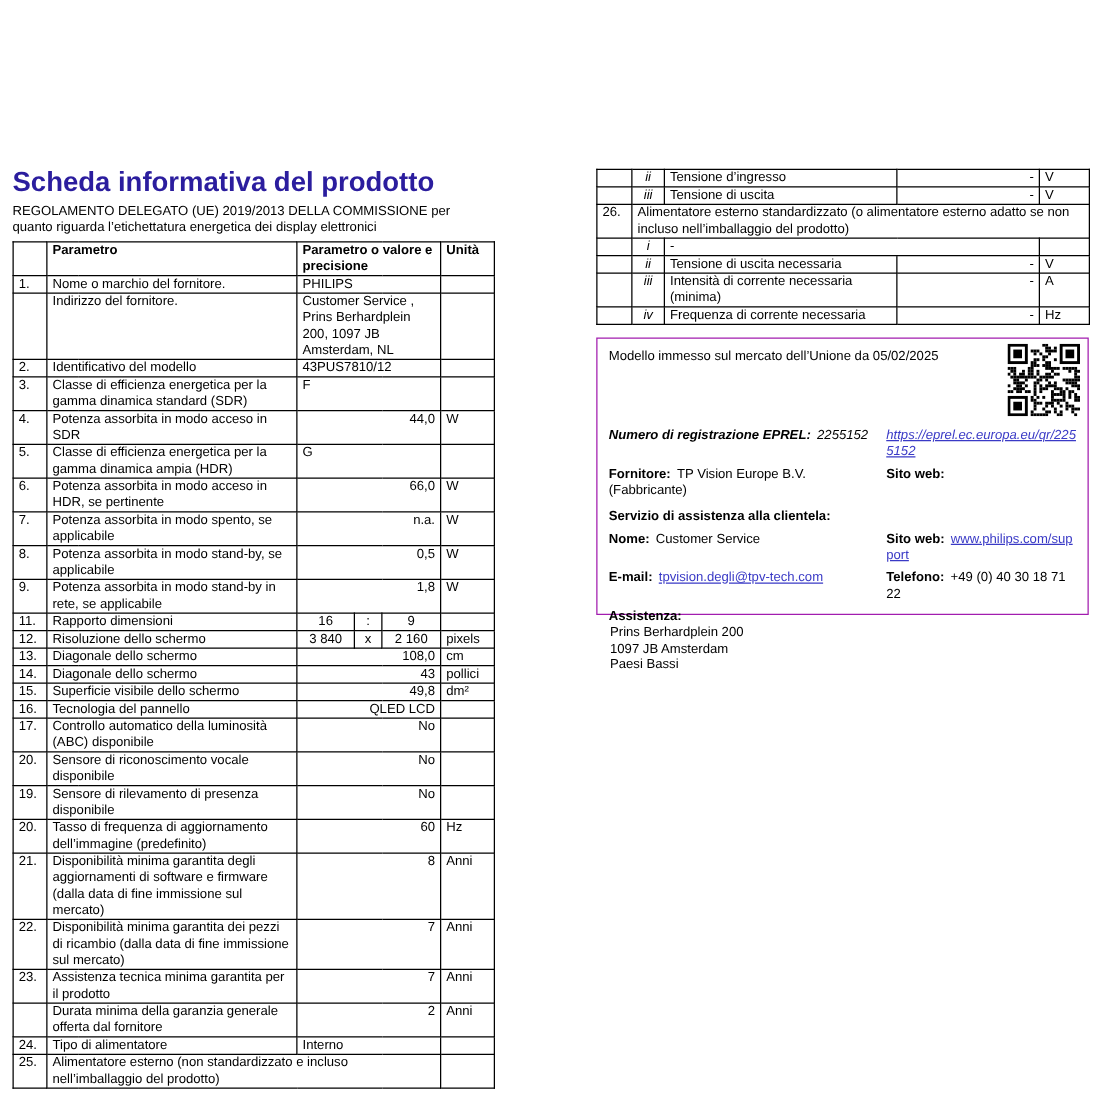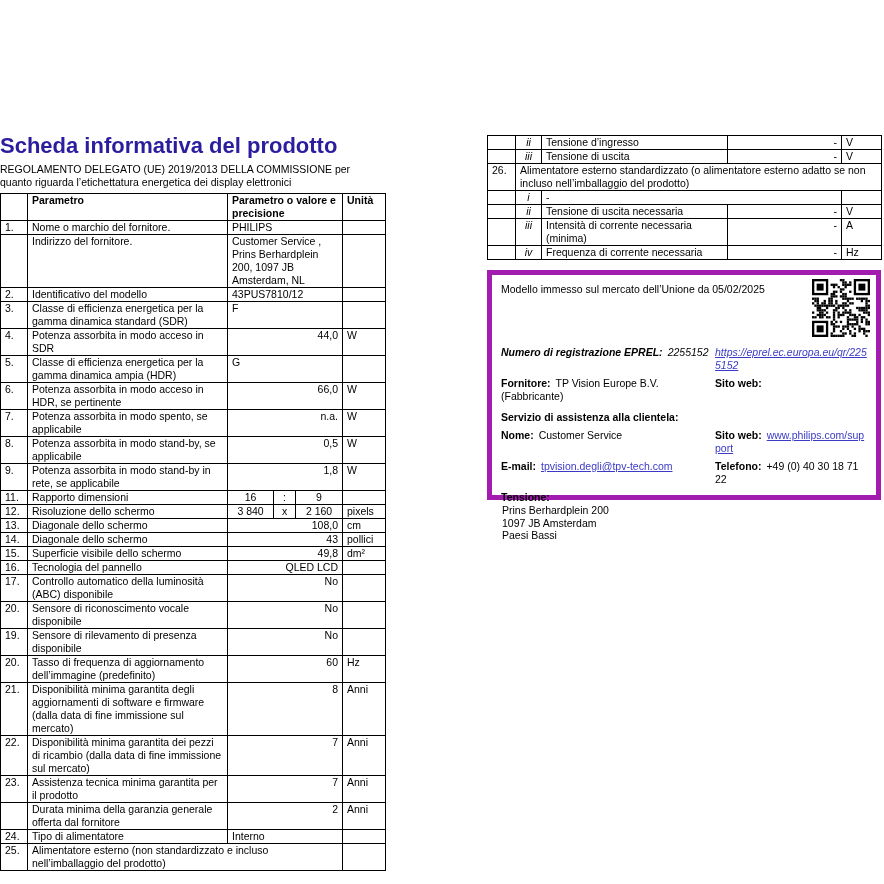--- a/index.html
+++ b/index.html
@@ -1,38 +1,38 @@
 <!DOCTYPE html>
 <html><head>
 <meta charset="utf-8">
 <style>
   html,body{margin:0;padding:0;background:#fff;}
   body{width:884px;height:884px;font-family:"Liberation Sans",sans-serif;color:#000;}
   .page{position:relative;width:884px;height:884px;background:#fff;overflow:hidden;}
 
-  .left-col{position:absolute;left:0;top:133px;width:387px;}
-  .right-col{position:absolute;left:487px;top:135px;width:394px;}
+  .left-col{position:absolute;left:10px;top:133px;width:387px;}
+  .right-col{position:absolute;left:477px;top:135px;width:394px;}
 
   .title{font-size:22px;font-weight:bold;color:#2b1d9e;line-height:25px;}
   .subtitle{font-size:10.5px;line-height:12.5px;margin-top:5px;width:385px;}
 
   table{border-collapse:collapse;table-layout:fixed;}
   .lt{width:385px;margin-top:5px;}
   .rt{width:394px;}
   td,th{border:1px solid #000;padding:0 4px;vertical-align:top;
         font-size:10.5px;line-height:13px;text-align:left;font-weight:normal;
         overflow:hidden;word-wrap:break-word;}
   th{font-weight:bold;}
   td.num{padding-left:4px;}
   td.roman{font-style:italic;text-align:center;padding:0 2px;}
   .align-right{text-align:right;}
   .vc{text-align:center;}
   td.unit{padding-left:4px;}
 
-  .info-box{position:relative;margin-top:10px;border:5px solid #a21caf;
+  .info-box{position:relative;margin-top:10px;border:1px solid #a21caf;
             padding:8px 9px 8px 9px;height:204px;font-size:10.5px;line-height:13px;}
   .qr{position:absolute;top:4px;right:6px;width:58px;height:58px;}
   .ib-row{display:flex;}
   .ib-left{flex:1;padding-right:6px;}
   .ib-right{width:152px;}
   .b{font-weight:bold;margin-right:5px;}
   .link{color:#3a3ac6;text-decoration:underline;cursor:pointer;word-break:break-all;}
   .mt-big{margin-top:50px;font-style:italic;}
   .mt-sm{margin-top:5px;}
   .mt-md{margin-top:8px;}
@@ -543,20 +543,20 @@
 
       <div class="ib-row mt-sm">
         <div class="ib-left">
           <span class="b">E-mail:</span><a class="link">tpvision.degli@tpv-tech.com</a>
         </div>
         <div class="ib-right">
           <span class="b">Telefono:</span><span>+49 (0) 40 30 18 71 22</span>
         </div>
       </div>
 
-      <div class="b mt-sm">Tensione:</div>
+      <div class="b mt-sm">Assistenza:</div>
       <div class="addr">Prins Berhardplein 200</div>
       <div class="addr">1097 JB Amsterdam</div>
       <div class="addr">Paesi Bassi</div>
     </div>
   </div>
 
 </div>
 
 </body></html>

